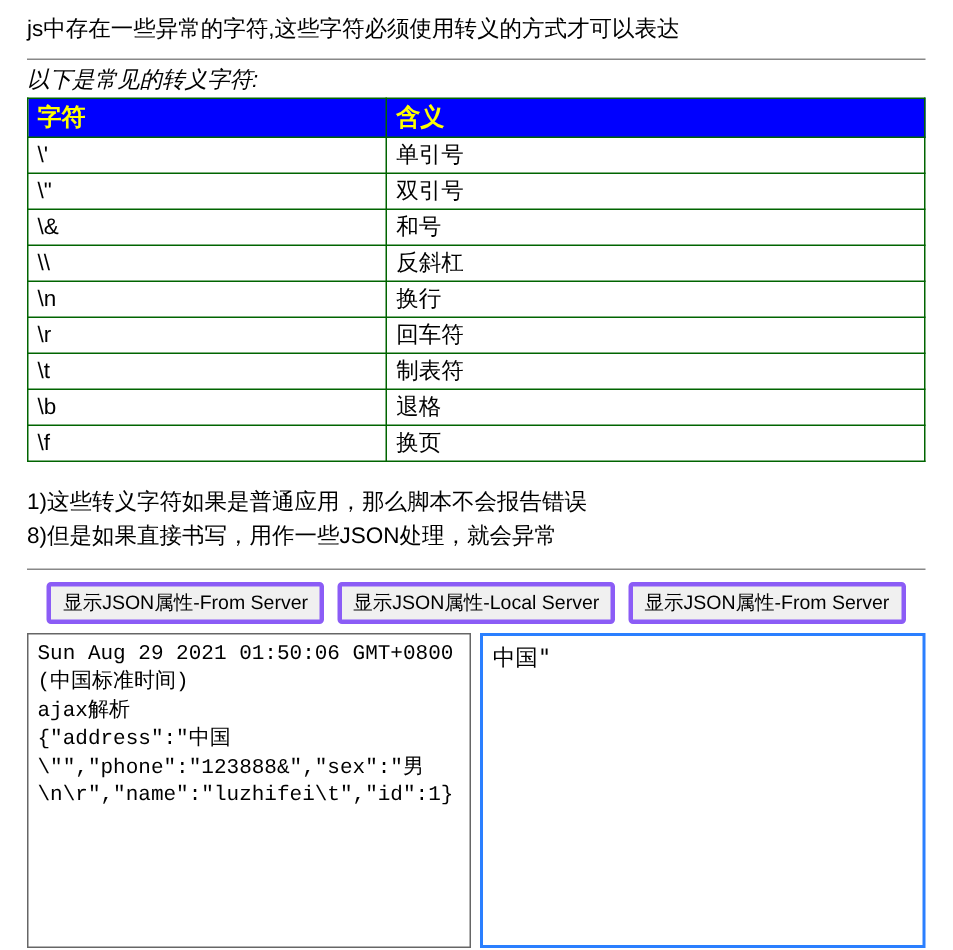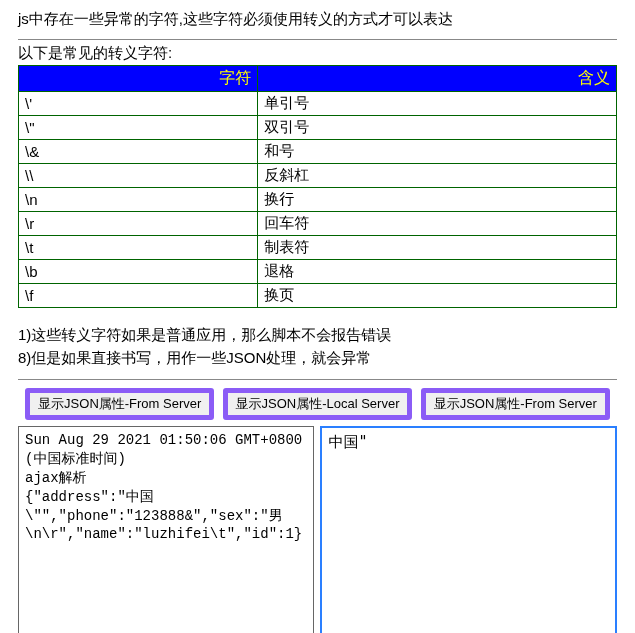--- a/index.html
+++ b/index.html
@@ -11,31 +11,31 @@
     color: #000;
     background: #fff;
     width: 635px;
   }
   .intro { margin: 2px 0 10px 0; }
   hr.sep {
     border: none;
     border-top: 1px solid #888;
     margin: 6px 0 4px 0;
   }
-  .subtitle { margin: 2px 0 2px 0; }
+  .subtitle { margin: 2px 0 2px 0; font-style: italic; }
   table.esc {
     border-collapse: collapse;
     width: 100%;
     margin-top: 2px;
   }
   table.esc th {
     background: #0000ff;
     color: #ffff00;
-    font-weight: normal;
-    text-align: right;
+    font-weight: bold;
+    text-align: left;
     border: 1px solid #006400;
     padding: 2px 6px;
     font-size: 16px;
   }
   table.esc td {
     border: 1px solid #006400;
     padding: 2px 6px;
     font-size: 15px;
     background: #fff;
   }
@@ -43,21 +43,21 @@
   .notes { margin: 16px 0 10px 0; line-height: 1.5; }
   .btnrow {
     text-align: center;
     margin: 8px 0 6px 0;
   }
   button.act {
     font-family: Arial, "Microsoft YaHei", sans-serif;
     font-size: 13px;
     padding: 2px 8px;
     margin: 0 2px;
-    border: 5px solid #8b5cf6;
+    border: 3px solid #8b5cf6;
     border-radius: 3px;
     background: #f0f0f0;
     cursor: pointer;
   }
   .panes {
     display: flex;
     gap: 6px;
   }
   textarea.pane {
     width: 50%;

